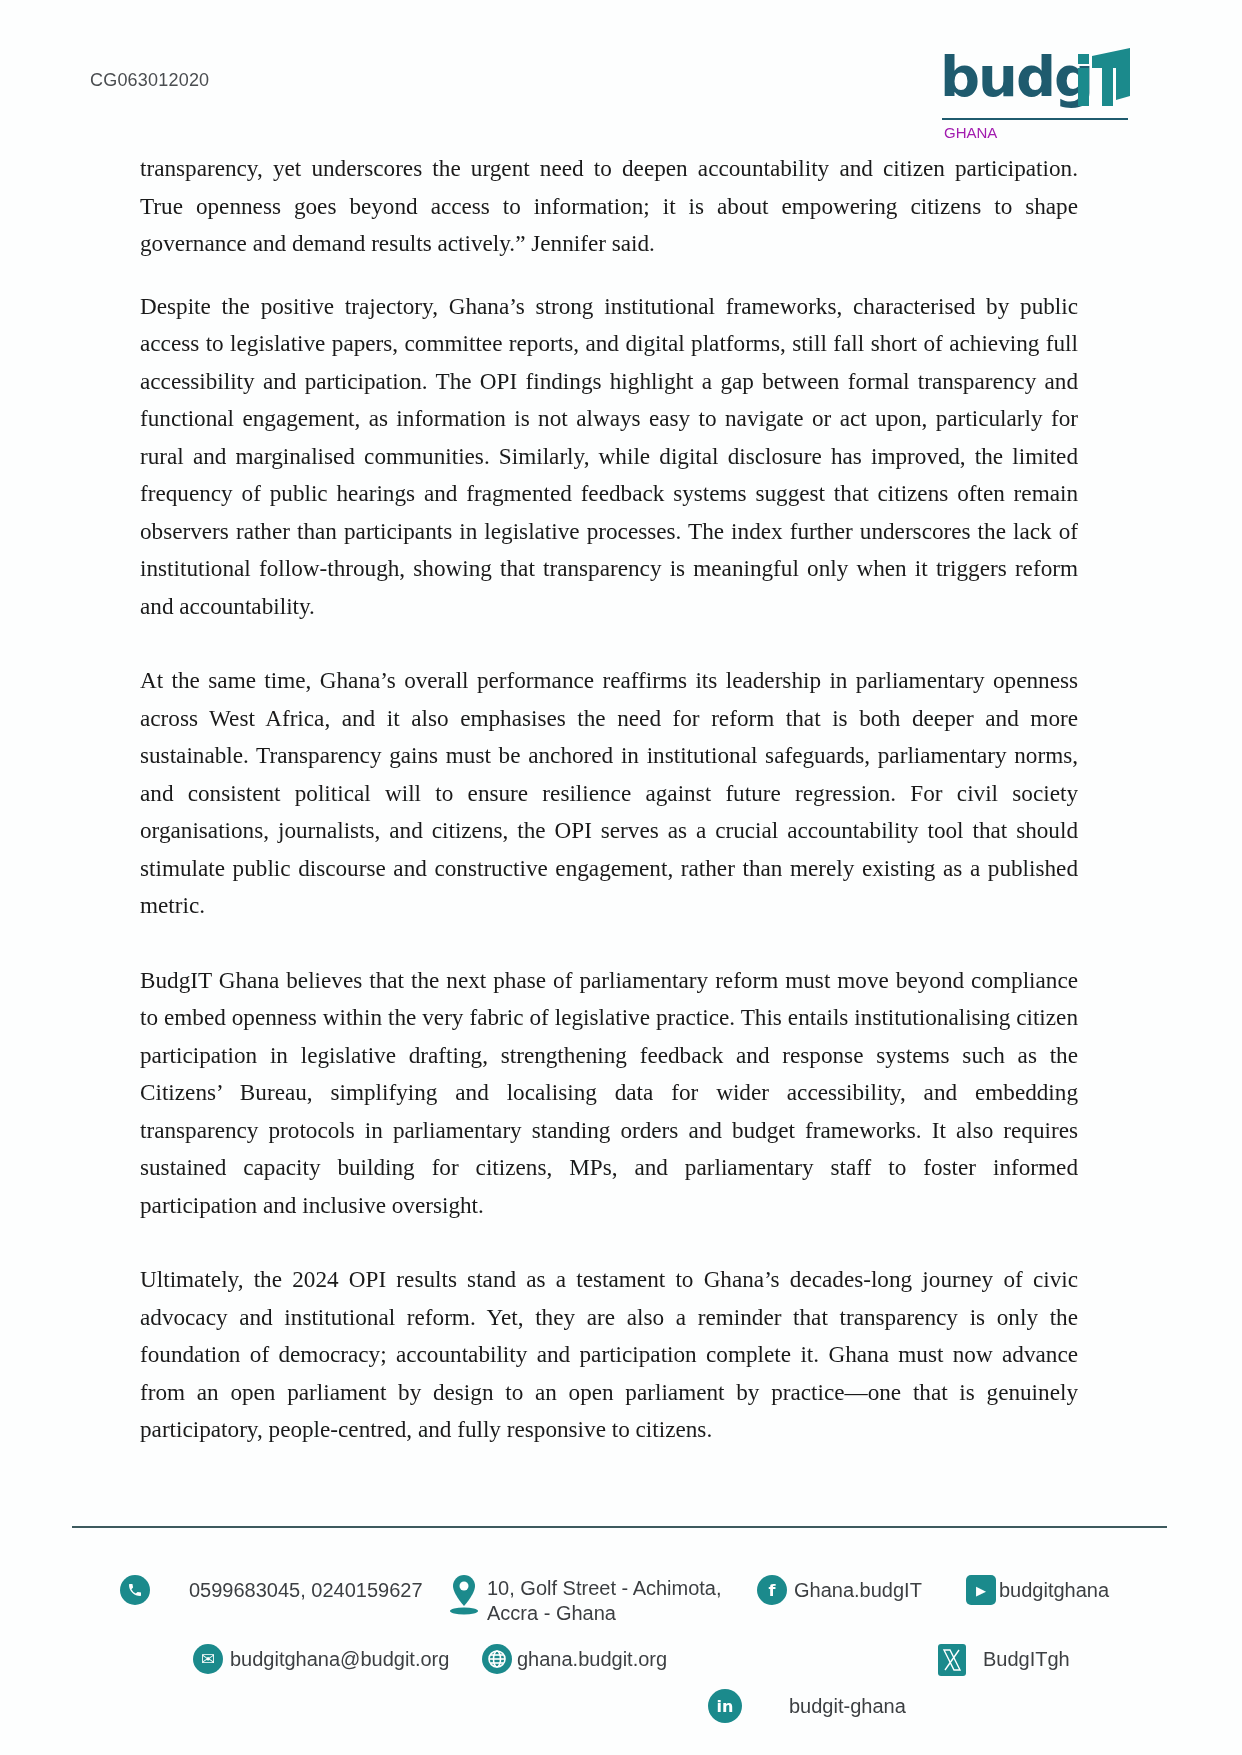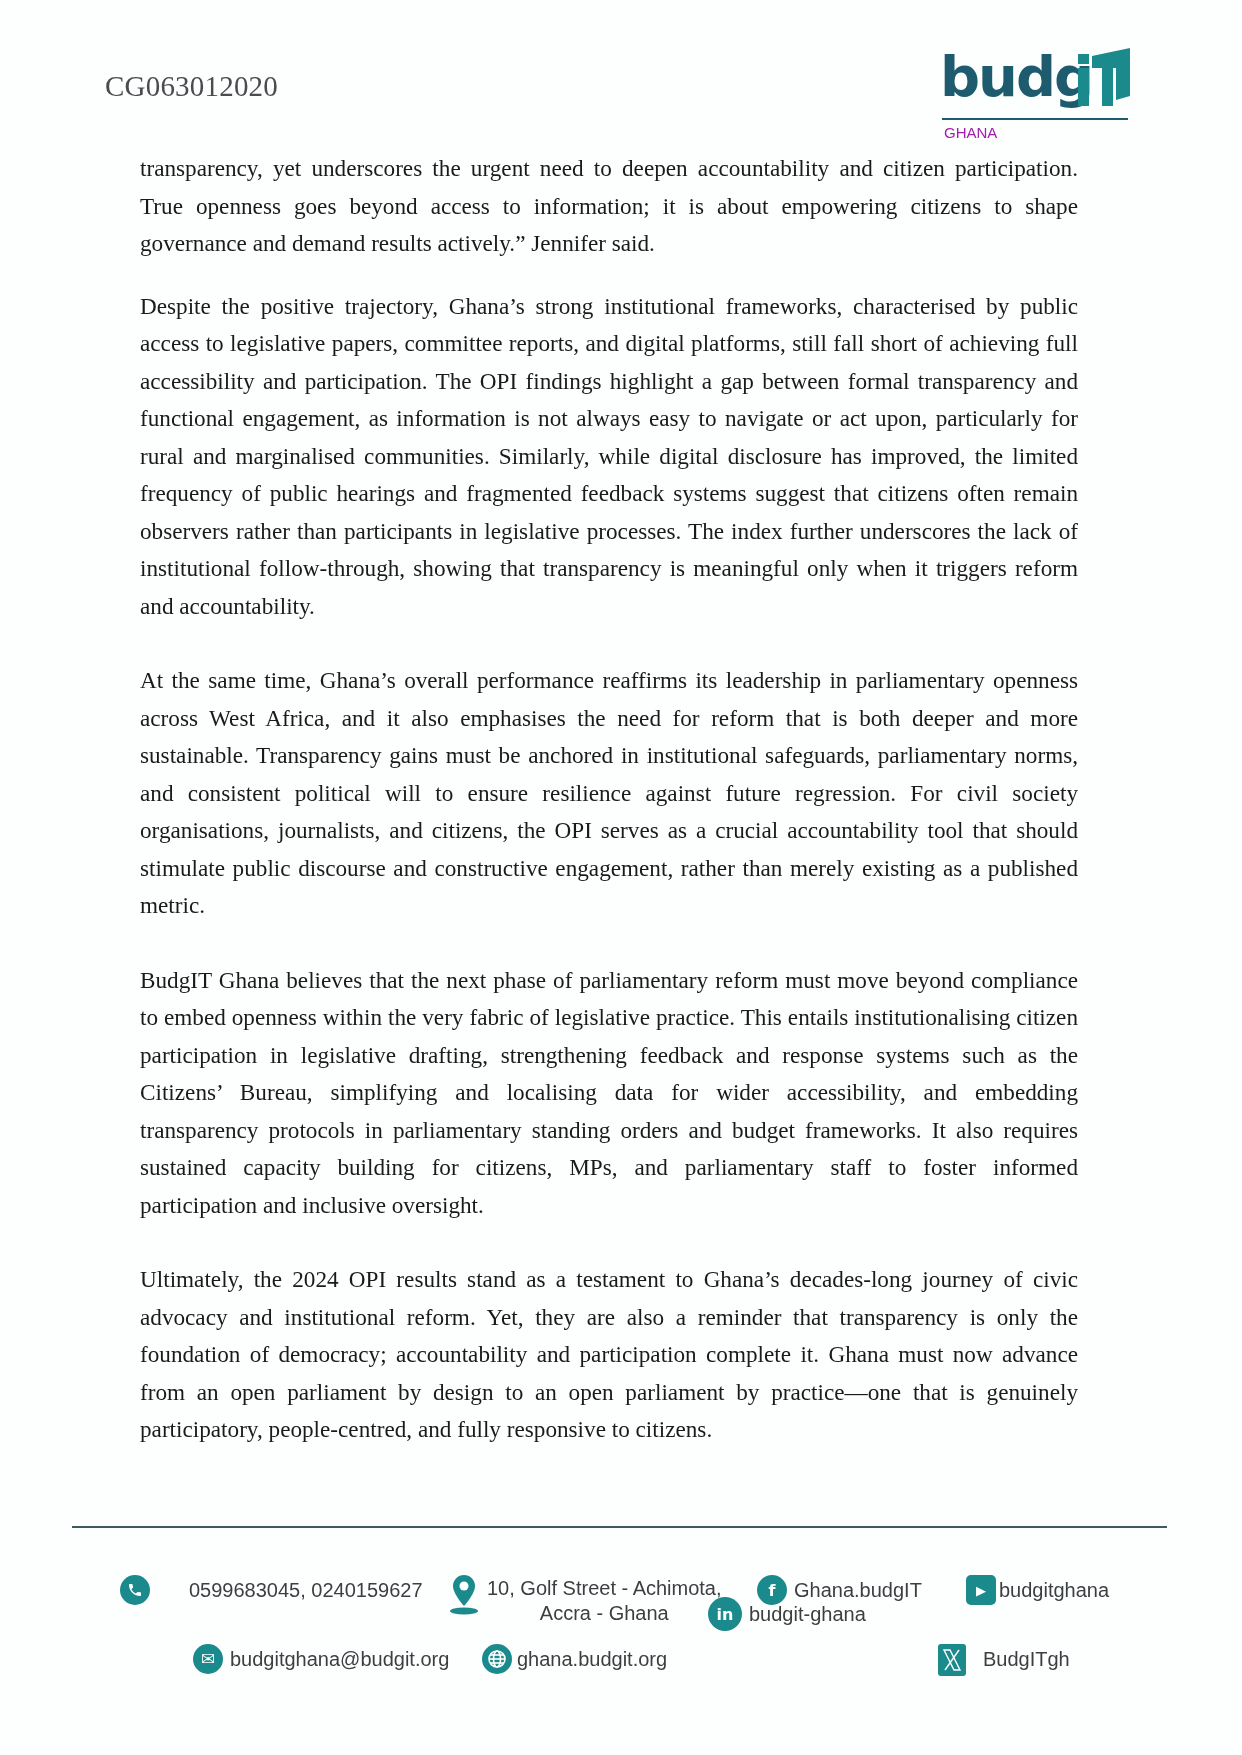--- a/index.html
+++ b/index.html
@@ -1,19 +1,19 @@
 <!DOCTYPE html>
 <html><head>
 <meta charset="utf-8">
 <style>
   html, body { margin: 0; padding: 0; background: #fdfefe; }
   body { width: 1242px; height: 1755px; position: relative; overflow: hidden; }
   .doc-code {
-    position: absolute; left: 105px; top: 70px;
-    font-family: Liberation Serif, serif; font-size: 29px; color: #4a4d50; letter-spacing: 0.2px;
+    position: absolute; left: 90px; top: 70px;
+    font-family: Liberation Sans, sans-serif; font-size: 18px; color: #4a4d50; letter-spacing: 0.2px;
   }
   .logo { position: absolute; left: 940px; top: 44px; width: 192px; height: 104px; }
   .logo-word {
     position: absolute; left: 0; top: 0;
     font-family: "DejaVu Sans", sans-serif; font-weight: bold; font-size: 56px; color: #1f5b6e;
     letter-spacing: -2px; line-height: 66px;
   }
   .logo-it { position: absolute; left: 138px; top: 4px; width: 52px; height: 58px; }
   .logo-rule { position: absolute; left: 2px; top: 74px; width: 186px; height: 2px; background: #1f5b6e; }
   .logo-sub {
@@ -79,21 +79,21 @@
 </div>
 
 <div class="footer-item" style="left:448px; top:1576px;">
   <span class="ficon pin">
     <svg width="32" height="42" viewBox="0 0 32 42">
       <path d="M16 2a11 11 0 0 0-11 11c0 8 11 20 11 20s11-12 11-20A11 11 0 0 0 16 2z" fill="#1b8a8c"></path>
       <circle cx="16" cy="13" r="4.5" fill="#fff"></circle>
       <ellipse cx="16" cy="38" rx="14" ry="3.5" fill="#1b8a8c"></ellipse>
     </svg>
   </span>
-  <span style="display:flex; flex-direction:column;align-items:center;">
+  <span style="display:flex; flex-direction:column;">
     <span>10, Golf Street - Achimota,</span>
     <span>Accra - Ghana</span>
   </span>
 </div>
 
 <div class="footer-item" style="left:757px; top:1578px;">
   <span class="ficon">f</span>
   <span>Ghana.budgIT</span>
 </div>
 
@@ -113,21 +113,21 @@
       <circle cx="10" cy="10" r="8"></circle>
         <ellipse cx="10" cy="10" rx="3.5" ry="8"></ellipse>
         <line x1="2" y1="10" x2="18" y2="10"></line>
         <line x1="3.5" y1="6" x2="16.5" y2="6"></line>
         <line x1="3.5" y1="14" x2="16.5" y2="14"></line>
     </svg>
   </span>
   <span style="margin-left:-2px;">ghana.budgit.org</span>
 </div>
 
-<div class="footer-item" style="left:708px; top:1602px;">
+<div class="footer-item" style="left:708px; top:1694px;gap:40px;">
   <span class="ficon" style="width:34px;height:34px;margin-top:-5px;">in</span>
   <span>budgit-ghana</span>
 </div>
 
 <div class="footer-item" style="left:938px; top:1647px;">
   <span class="ficon x">
     <svg width="20" height="24" viewBox="0 0 20 24" fill="none" stroke="#fff" stroke-width="1.4">
       <path d="M2 2 L8 2 L18 22 L12 22 Z"></path>
         <line x1="17" y1="2" x2="3" y2="22"></line>
     </svg>

